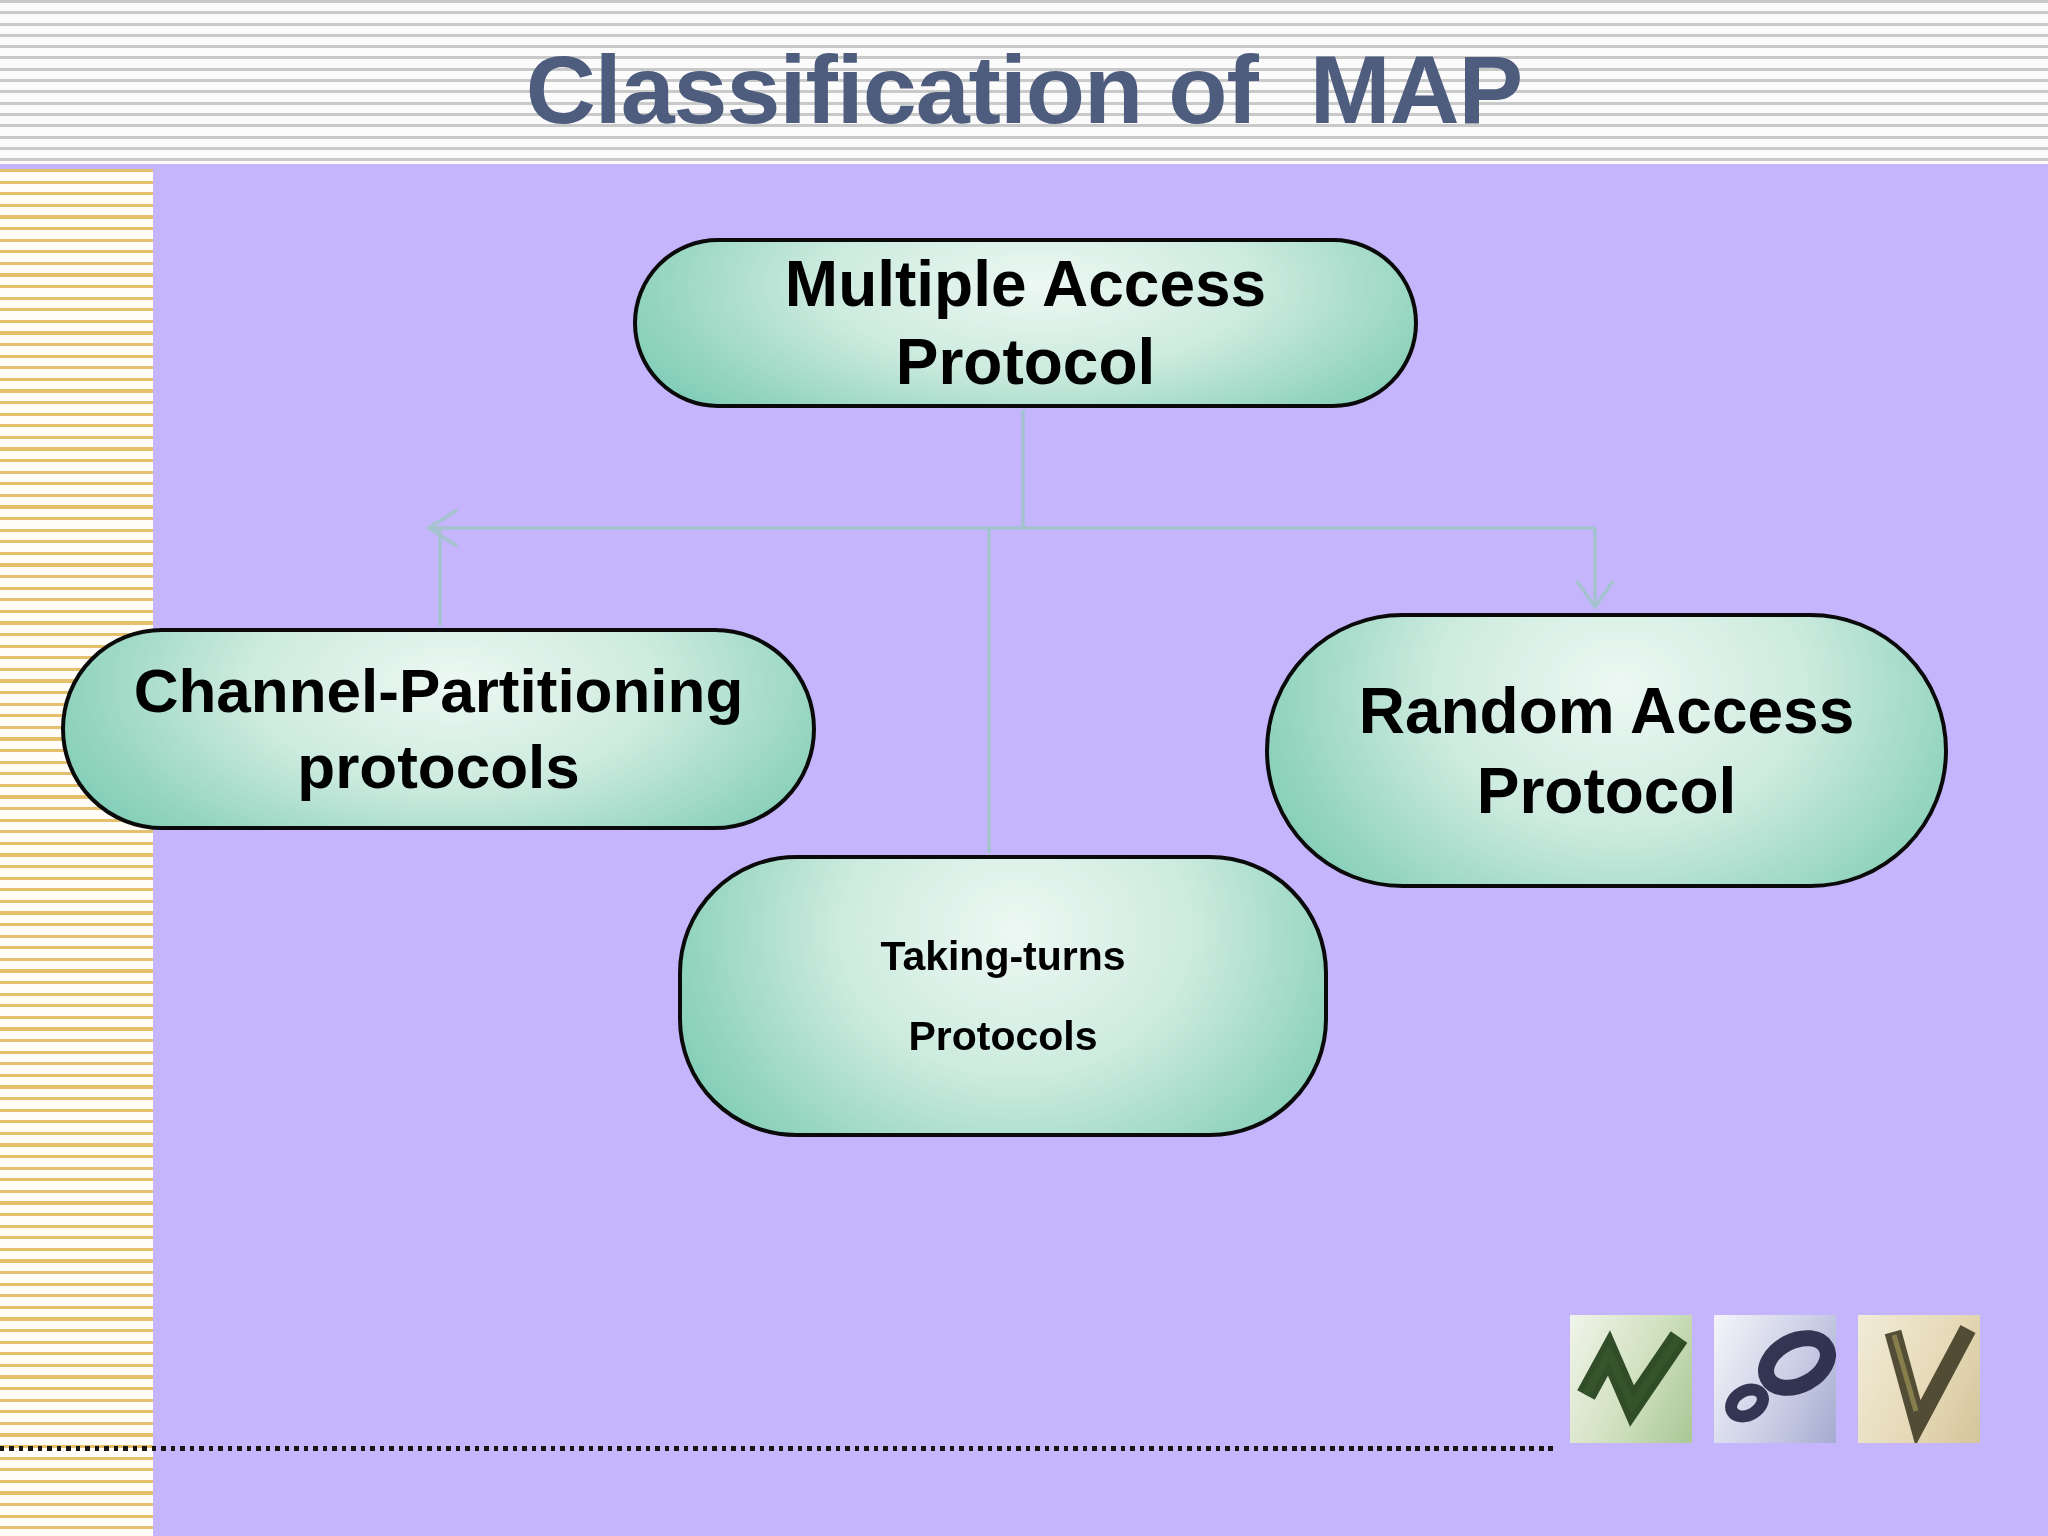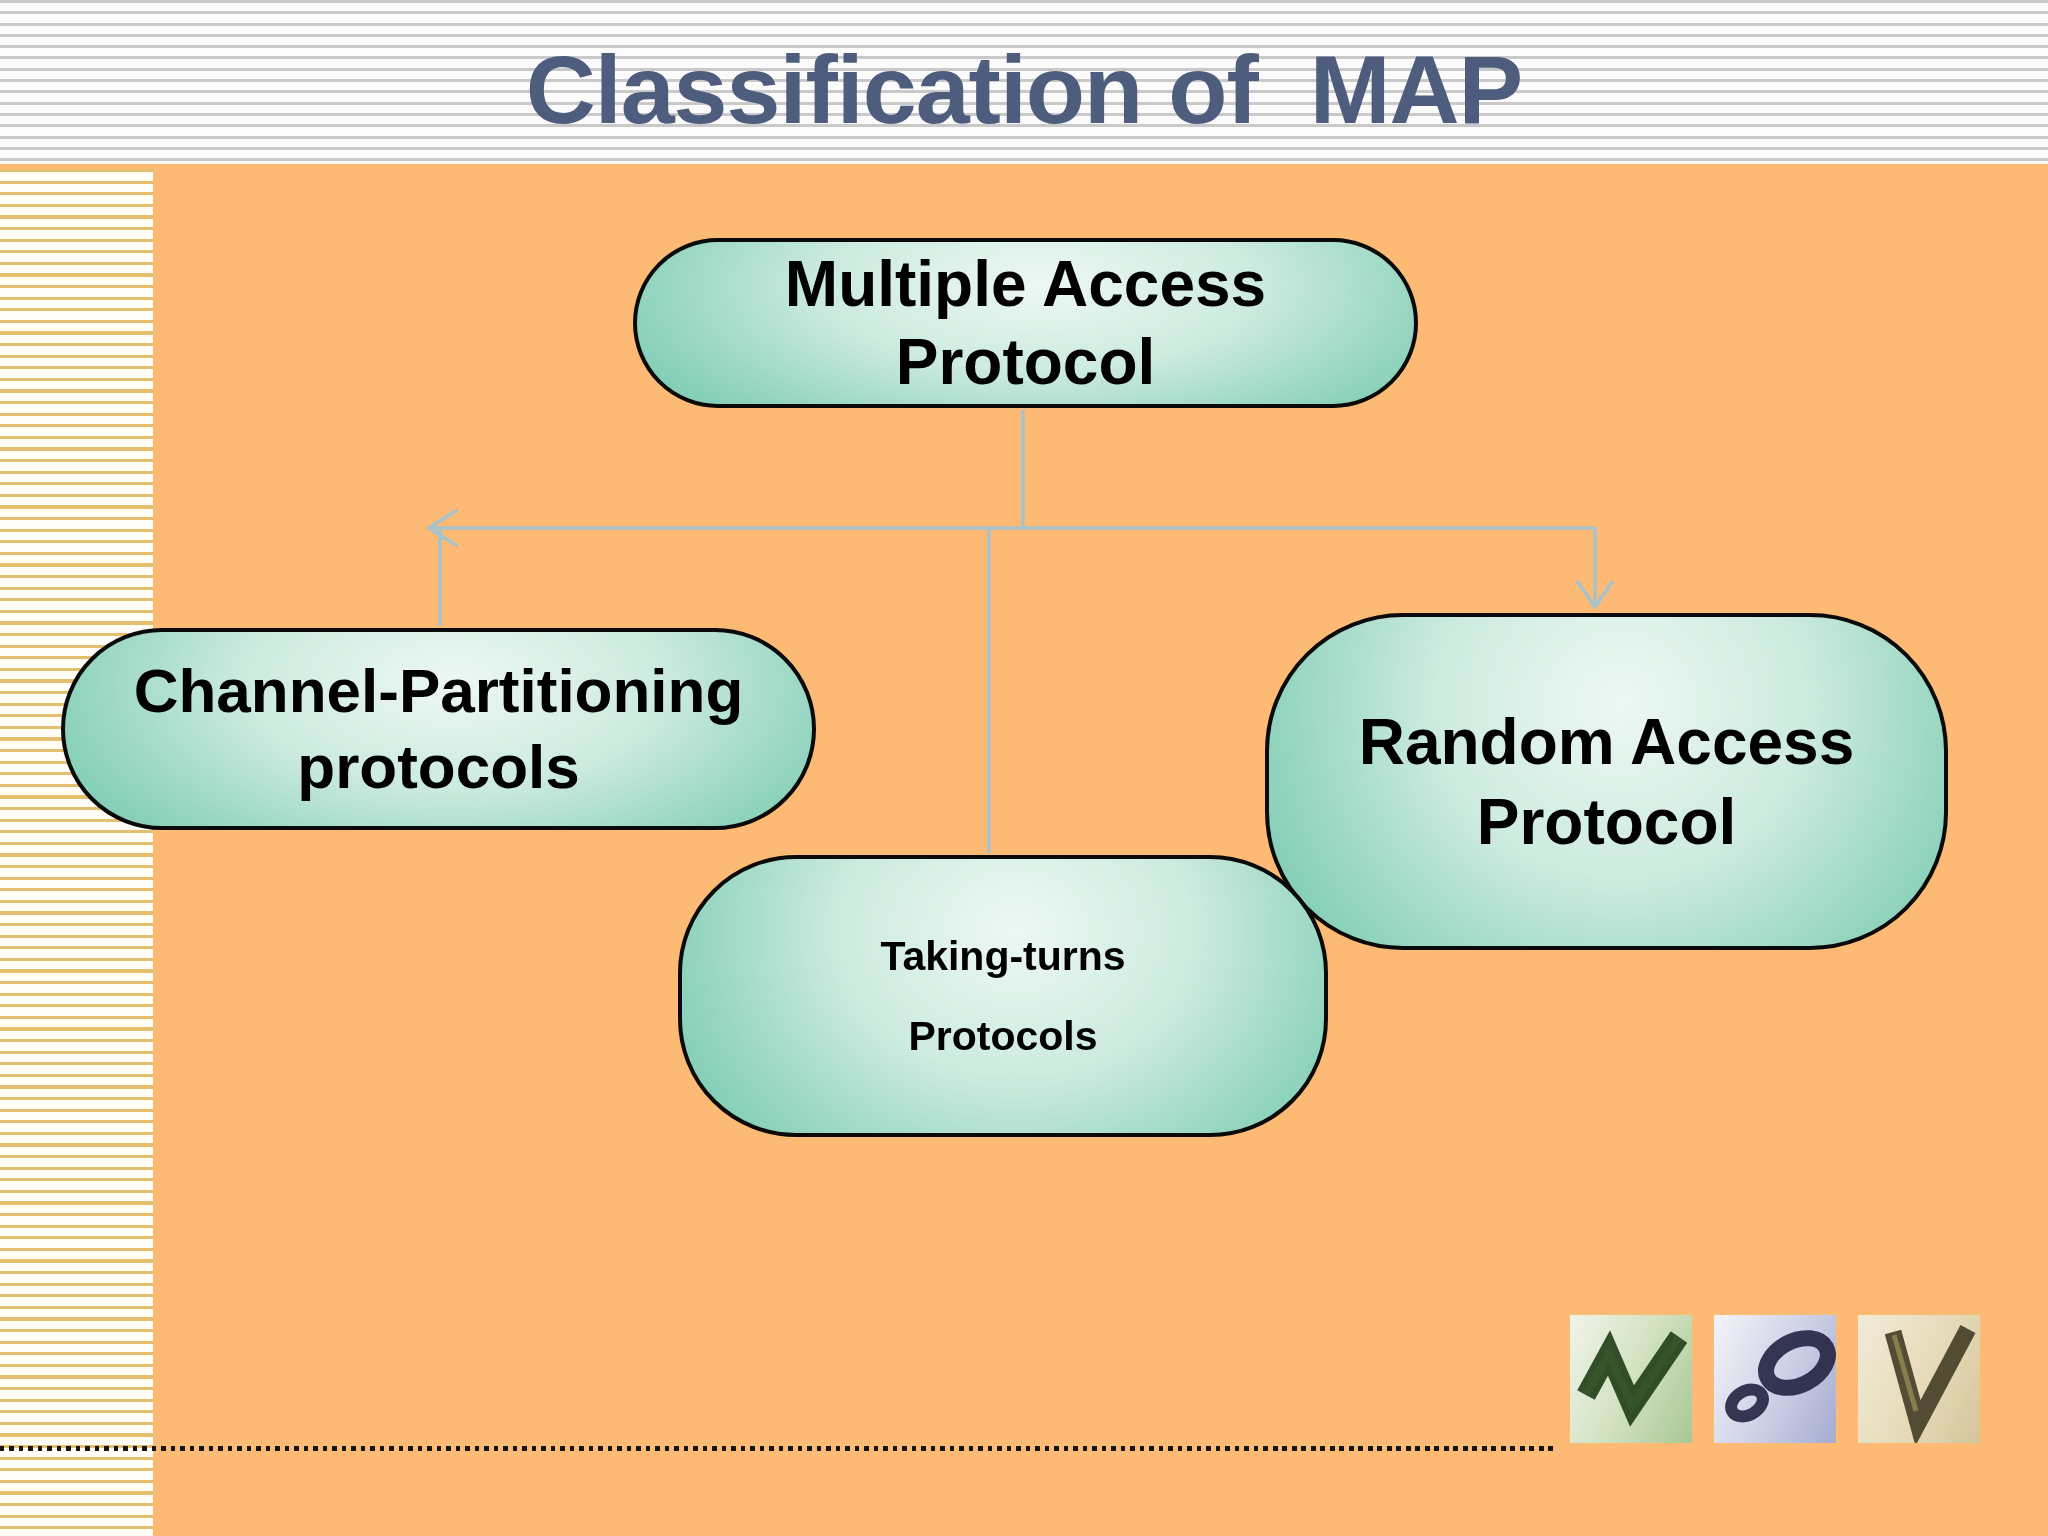--- a/index.html
+++ b/index.html
@@ -1,21 +1,21 @@
 <!DOCTYPE html>
 <html><head>
 <meta charset="utf-8">
 <style>
   * { margin: 0; padding: 0; box-sizing: border-box; }
   html, body { background: #ffffff; }
   .slide {
     position: relative;
     width: 2048px;
     height: 1536px;
-    background: #fdba74;
+    background: #c4b5fd;
     overflow: hidden;
     font-family: "Liberation Sans", "DejaVu Sans", sans-serif;
   }
   
   .top-stripes {
     position: absolute; left: 0; top: 0;
     width: 2048px; height: 164px;
     background: repeating-linear-gradient(
       to bottom,
       #c9c9c9 0px, #c9c9c9 3px,
@@ -54,21 +54,21 @@
     border: 4px solid #0a0a0a;
     background: radial-gradient(ellipse 72% 140% at 52% 26%,
       #edf8f3 0%, #cdebdf 38%, #97d6c1 68%, #63c1a6 100%);
     color: #000;
     font-weight: 700;
     text-align: center;
   }
   .node span { display: block; }
   .node-root   { left: 633px;  top: 238px; width: 785px; height: 170px; border-radius: 85px;  font-size: 64px; line-height: 78px; }
   .node-left   { left: 61px;   top: 628px; width: 755px; height: 202px; border-radius: 103px; font-size: 62px; line-height: 76px; }
-  .node-right  { left: 1265px; top: 613px; width: 683px; height: 337px; border-radius: 138px; font-size: 64px; line-height: 80px; }
+  .node-right  { left: 1265px; top: 613px; width: 683px; height: 275px; border-radius: 138px; font-size: 64px; line-height: 80px; }
   .node-middle { left: 678px;  top: 855px; width: 650px; height: 282px; border-radius: 118px; font-size: 41px; line-height: 80px; }
   .dotted-line {
     position: absolute; left: 0; top: 1446px;
     width: 1556px; height: 5px;
     background: repeating-linear-gradient(90deg,
       #161616 0px, #161616 4.5px,
       transparent 4.5px, transparent 9.5px);
   }
   .thumbs {
     position: absolute; left: 1570px; top: 1315px;

